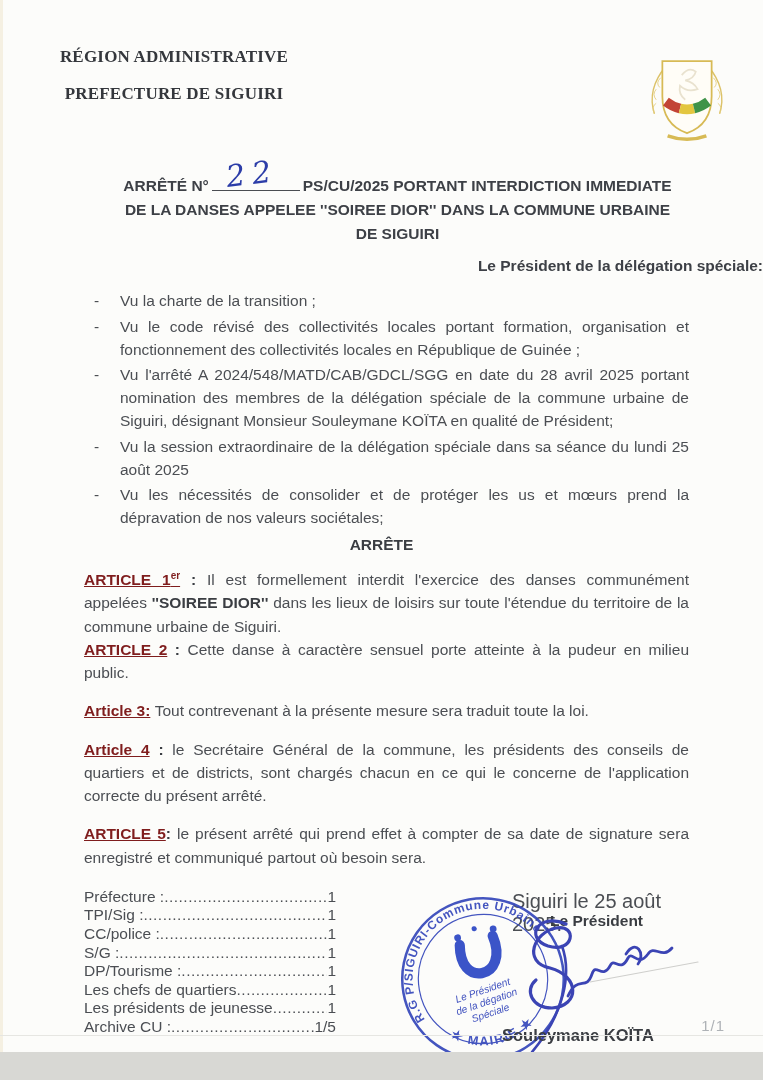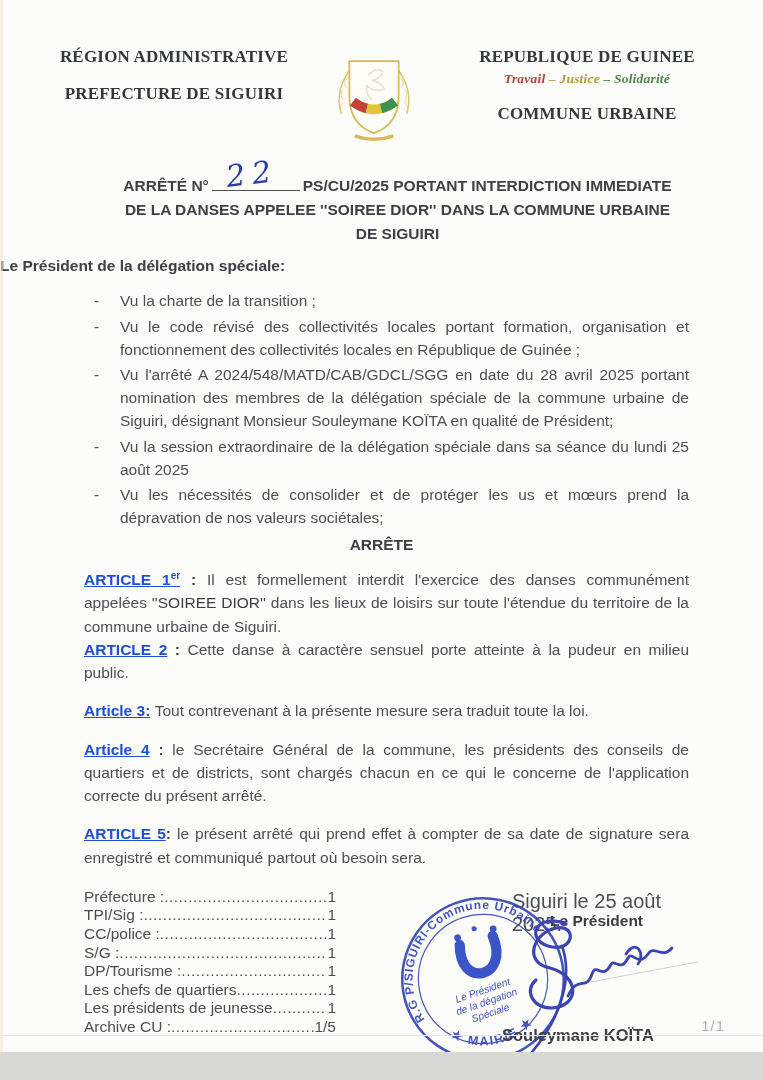--- a/index.html
+++ b/index.html
@@ -43,40 +43,40 @@
     font-weight:bold;font-size:15.5px;line-height:1.55;color:#3d4046;
   }
   .hw-wrap{display:inline-block;width:88px;border-bottom:1.5px solid #4a4d52;
            height:.95em;vertical-align:baseline;margin:0 3px;position:relative;}
   .hw{
     position:absolute;left:14px;bottom:-7px;
     font-family:"DejaVu Serif",serif;font-style:italic;font-weight:normal;
     color:#2c3da8;font-size:30px;letter-spacing:7px;
     transform:rotate(-7deg);display:inline-block;
   }
-  .subtitle{margin-top:11px;text-align:left;font-weight:bold;
-            font-size:15.5px;color:#3d4046;}
+  .subtitle{margin-top:11px;text-align:right;font-weight:bold;
+            font-size:15.5px;color:#3d4046;margin-left:40px;}
 
   
   .cons-list{margin:15px 74px 0 86px;font-size:15.5px;line-height:1.47;}
   .cons-row{display:flex;margin-bottom:3px;}
   .cons-dash{width:34px;flex:0 0 34px;padding-left:8px;box-sizing:border-box;}
   .cons-text{flex:1;text-align:justify;}
 
   .decree-heading{text-align:center;font-weight:bold;font-size:15.5px;
                   color:#3a3d42;margin-top:6px;}
 
   
   .articles{margin:14px 74px 0 84px;font-size:15.5px;line-height:1.5;}
   .article{margin:0;text-align:justify;}
   .article:nth-child(n+3){margin-top:15px;}
-  .art-label{font-weight:bold;text-decoration:underline;color:#1d4ed8;margin-top:19px;}
+  .art-label{font-weight:bold;text-decoration:underline;color:#7f1d1d;margin-top:19px;}
   .art-label sup{font-size:10px;}
   .art-sep{font-weight:bold;color:#3a3d42;}
-  .seg.b{font-weight:normal;color:#3a3d42;margin-top:8px;}
+  .seg.b{font-weight:bold;color:#3a3d42;margin-top:8px;}
 
   
   .bottom{display:flex;margin:19px 60px 0 84px;}
   .ampliation{width:252px;flex:0 0 252px;font-size:15.5px;line-height:1.2;}
   .amp-title{font-weight:bold;text-decoration:underline;color:#3a3d42;
              margin-bottom:4px;}
   .amp-row{display:flex;align-items:baseline;}
   .amp-label{white-space:nowrap;}
   .leader{flex:1;overflow:hidden;white-space:nowrap;min-width:8px;}
   .leader::after{content:"......................................................";letter-spacing:.5px;}
@@ -121,25 +121,20 @@
         <path d="M44,30 q8,-10 16,-4 q-2,8 -12,10 q10,2 14,10 q-12,4 -20,-4 q-2,10 6,16" fill="none" stroke="#e9e2cf" stroke-width="2"></path>
 
         <path d="M26,60 Q34,66 42,68" fill="none" stroke="#c24436" stroke-width="11"></path>
         <path d="M42,68 Q50,70 58,68" fill="none" stroke="#e3c63f" stroke-width="11"></path>
         <path d="M58,68 Q66,66 74,60" fill="none" stroke="#3f9349" stroke-width="11"></path>
 
         <path d="M28,99 Q50,107 72,99" fill="none" stroke="#d7ba55" stroke-width="4"></path>
       </svg>
     </div>
 
-    <div class="hdr-right">
-      <div>REPUBLIQUE DE GUINEE</div>
-      <div class="motto"><span class="motto-word" style="color: rgb(185, 67, 51);">Travail</span><span class="motto-sep" style="color: rgb(180, 155, 53);"> – </span><span class="motto-word" style="color: rgb(180, 155, 53);">Justice</span><span class="motto-sep" style="color: rgb(74, 138, 67);"> – </span><span class="motto-word" style="color: rgb(74, 138, 67);">Solidarité</span></div>
-      <div class="hdr-gap">COMMUNE URBAINE</div>
-    </div>
   </header>
 
   <section class="title-block">
     <span>ARRÊTÉ N°</span><span class="hw-wrap"><span class="hw">22</span></span><span>PS/CU/2025 PORTANT INTERDICTION IMMEDIATE DE LA DANSES APPELEE ''SOIREE DIOR'' DANS LA COMMUNE URBAINE DE SIGUIRI</span>
   </section>
 
   <div class="subtitle">Le Président de la délégation spéciale:</div>
 
   <div class="cons-list">
       <div class="cons-row">

